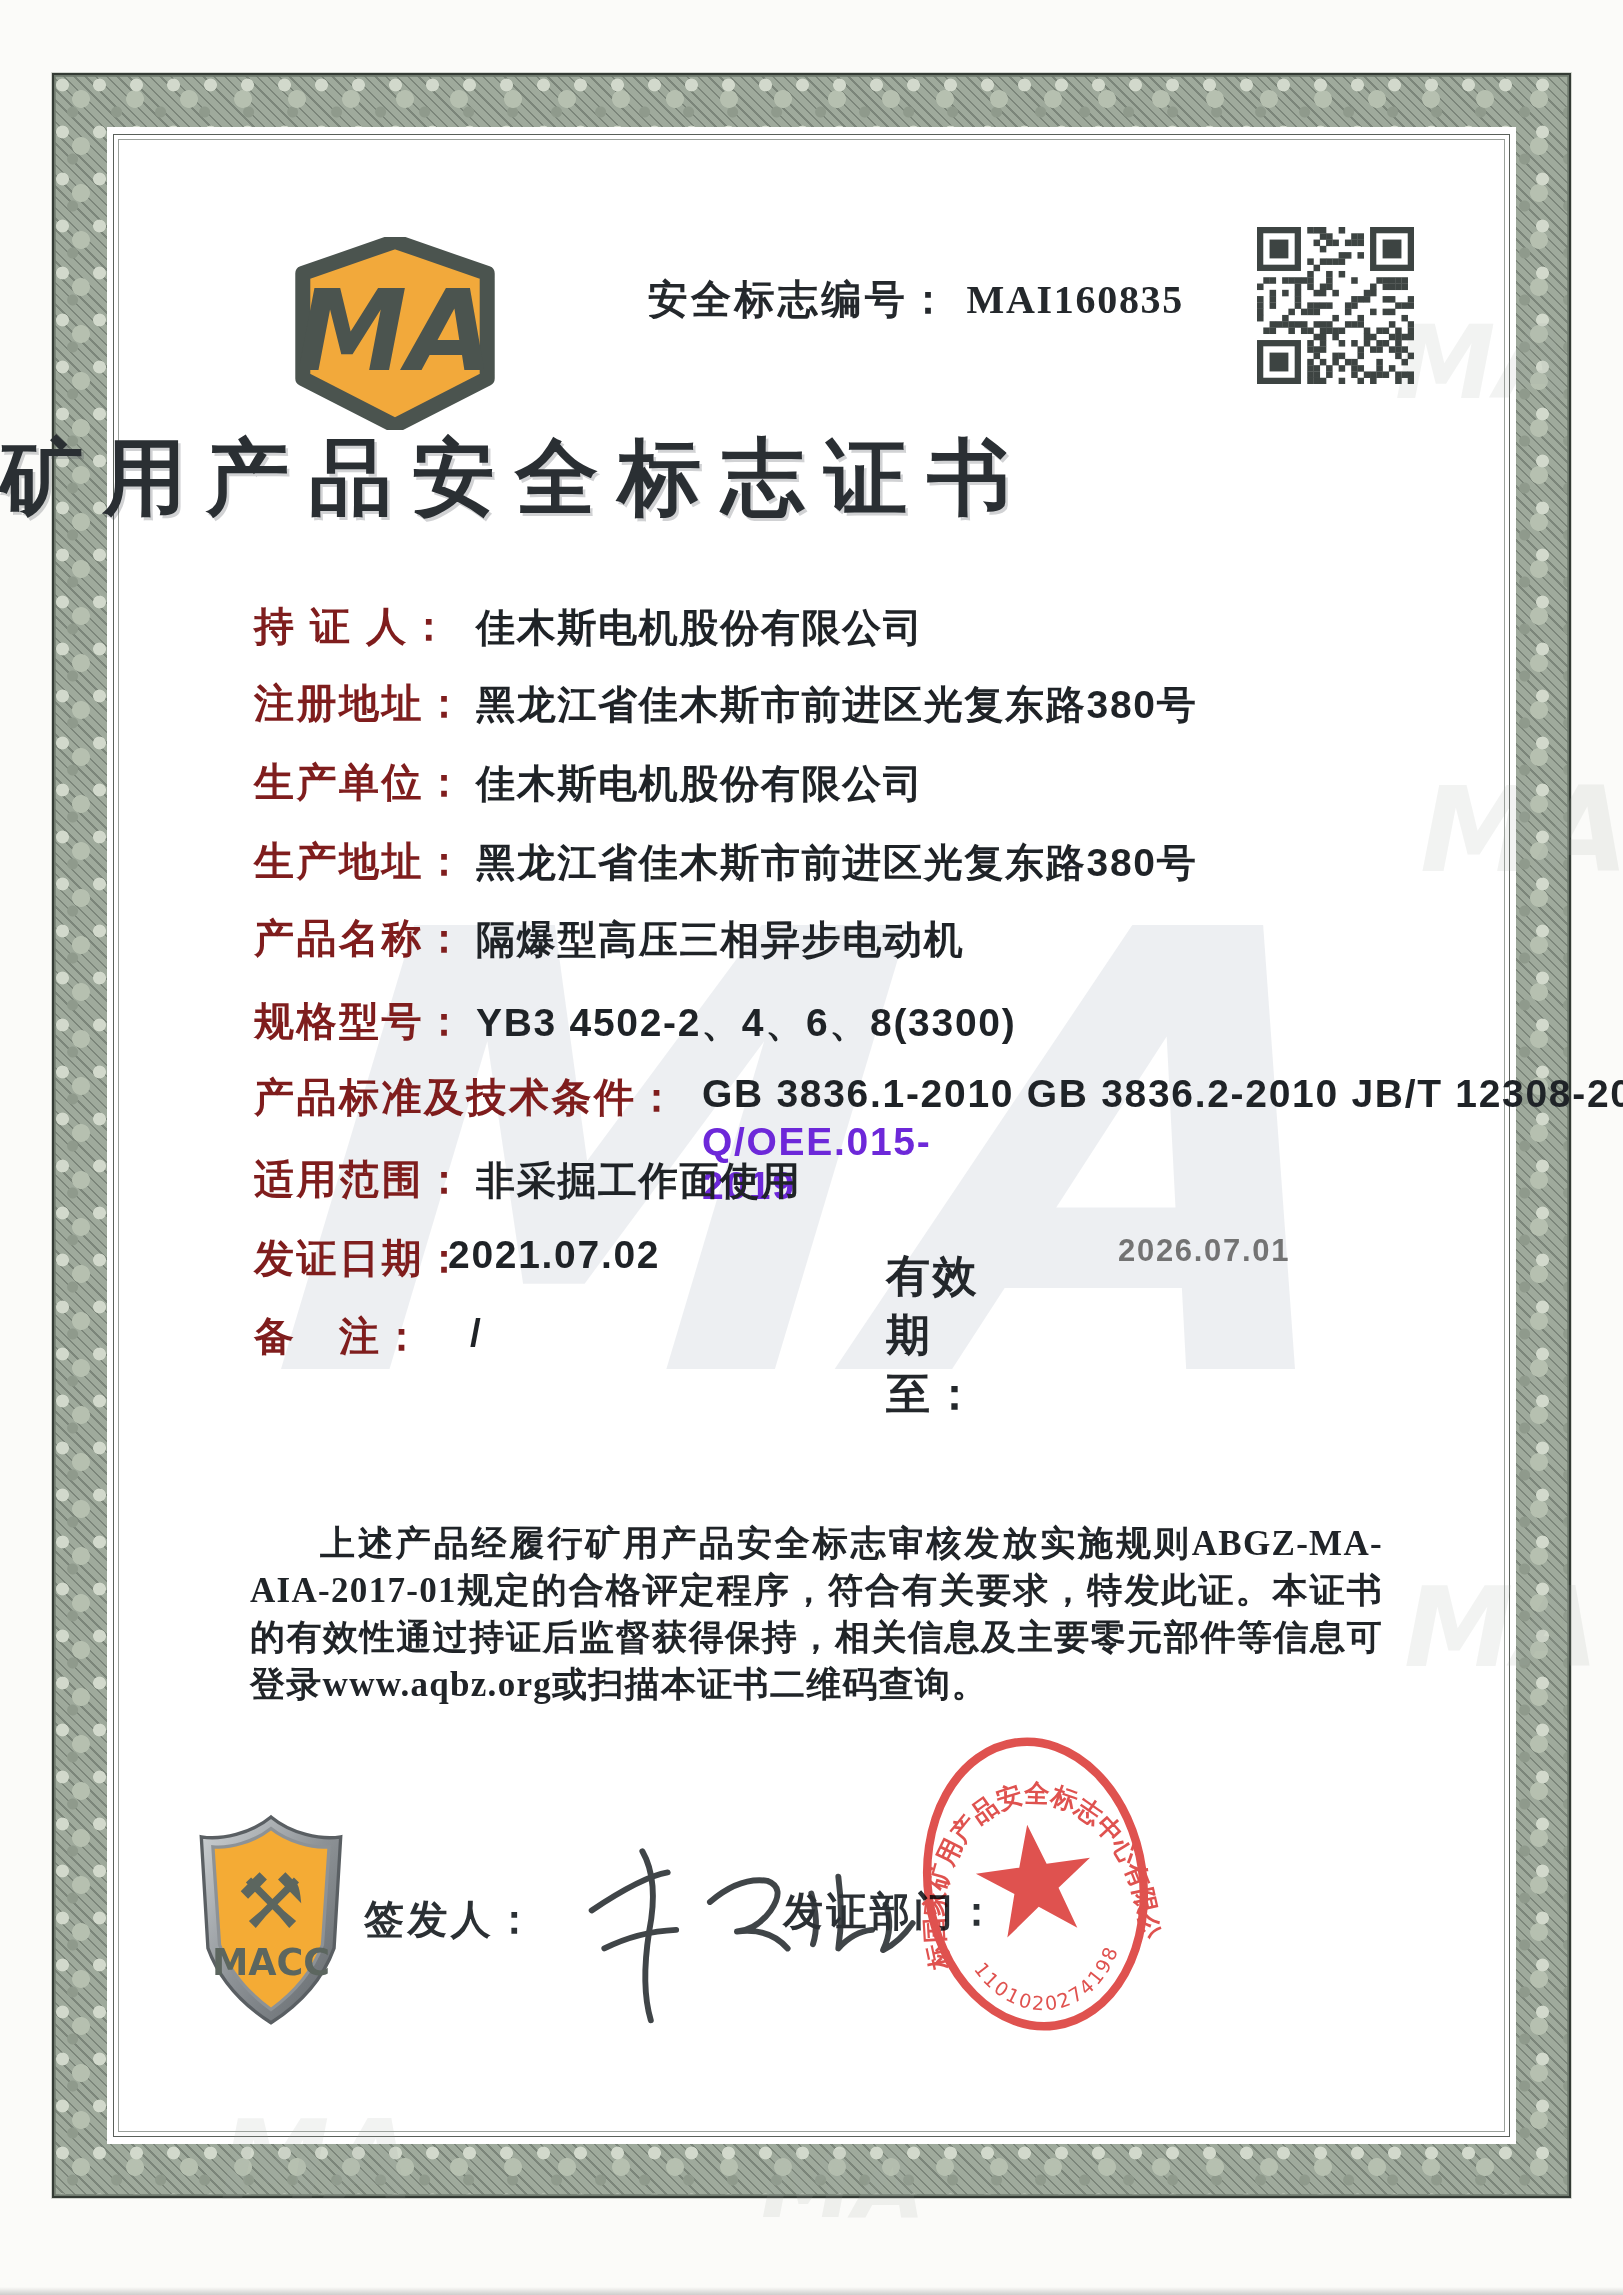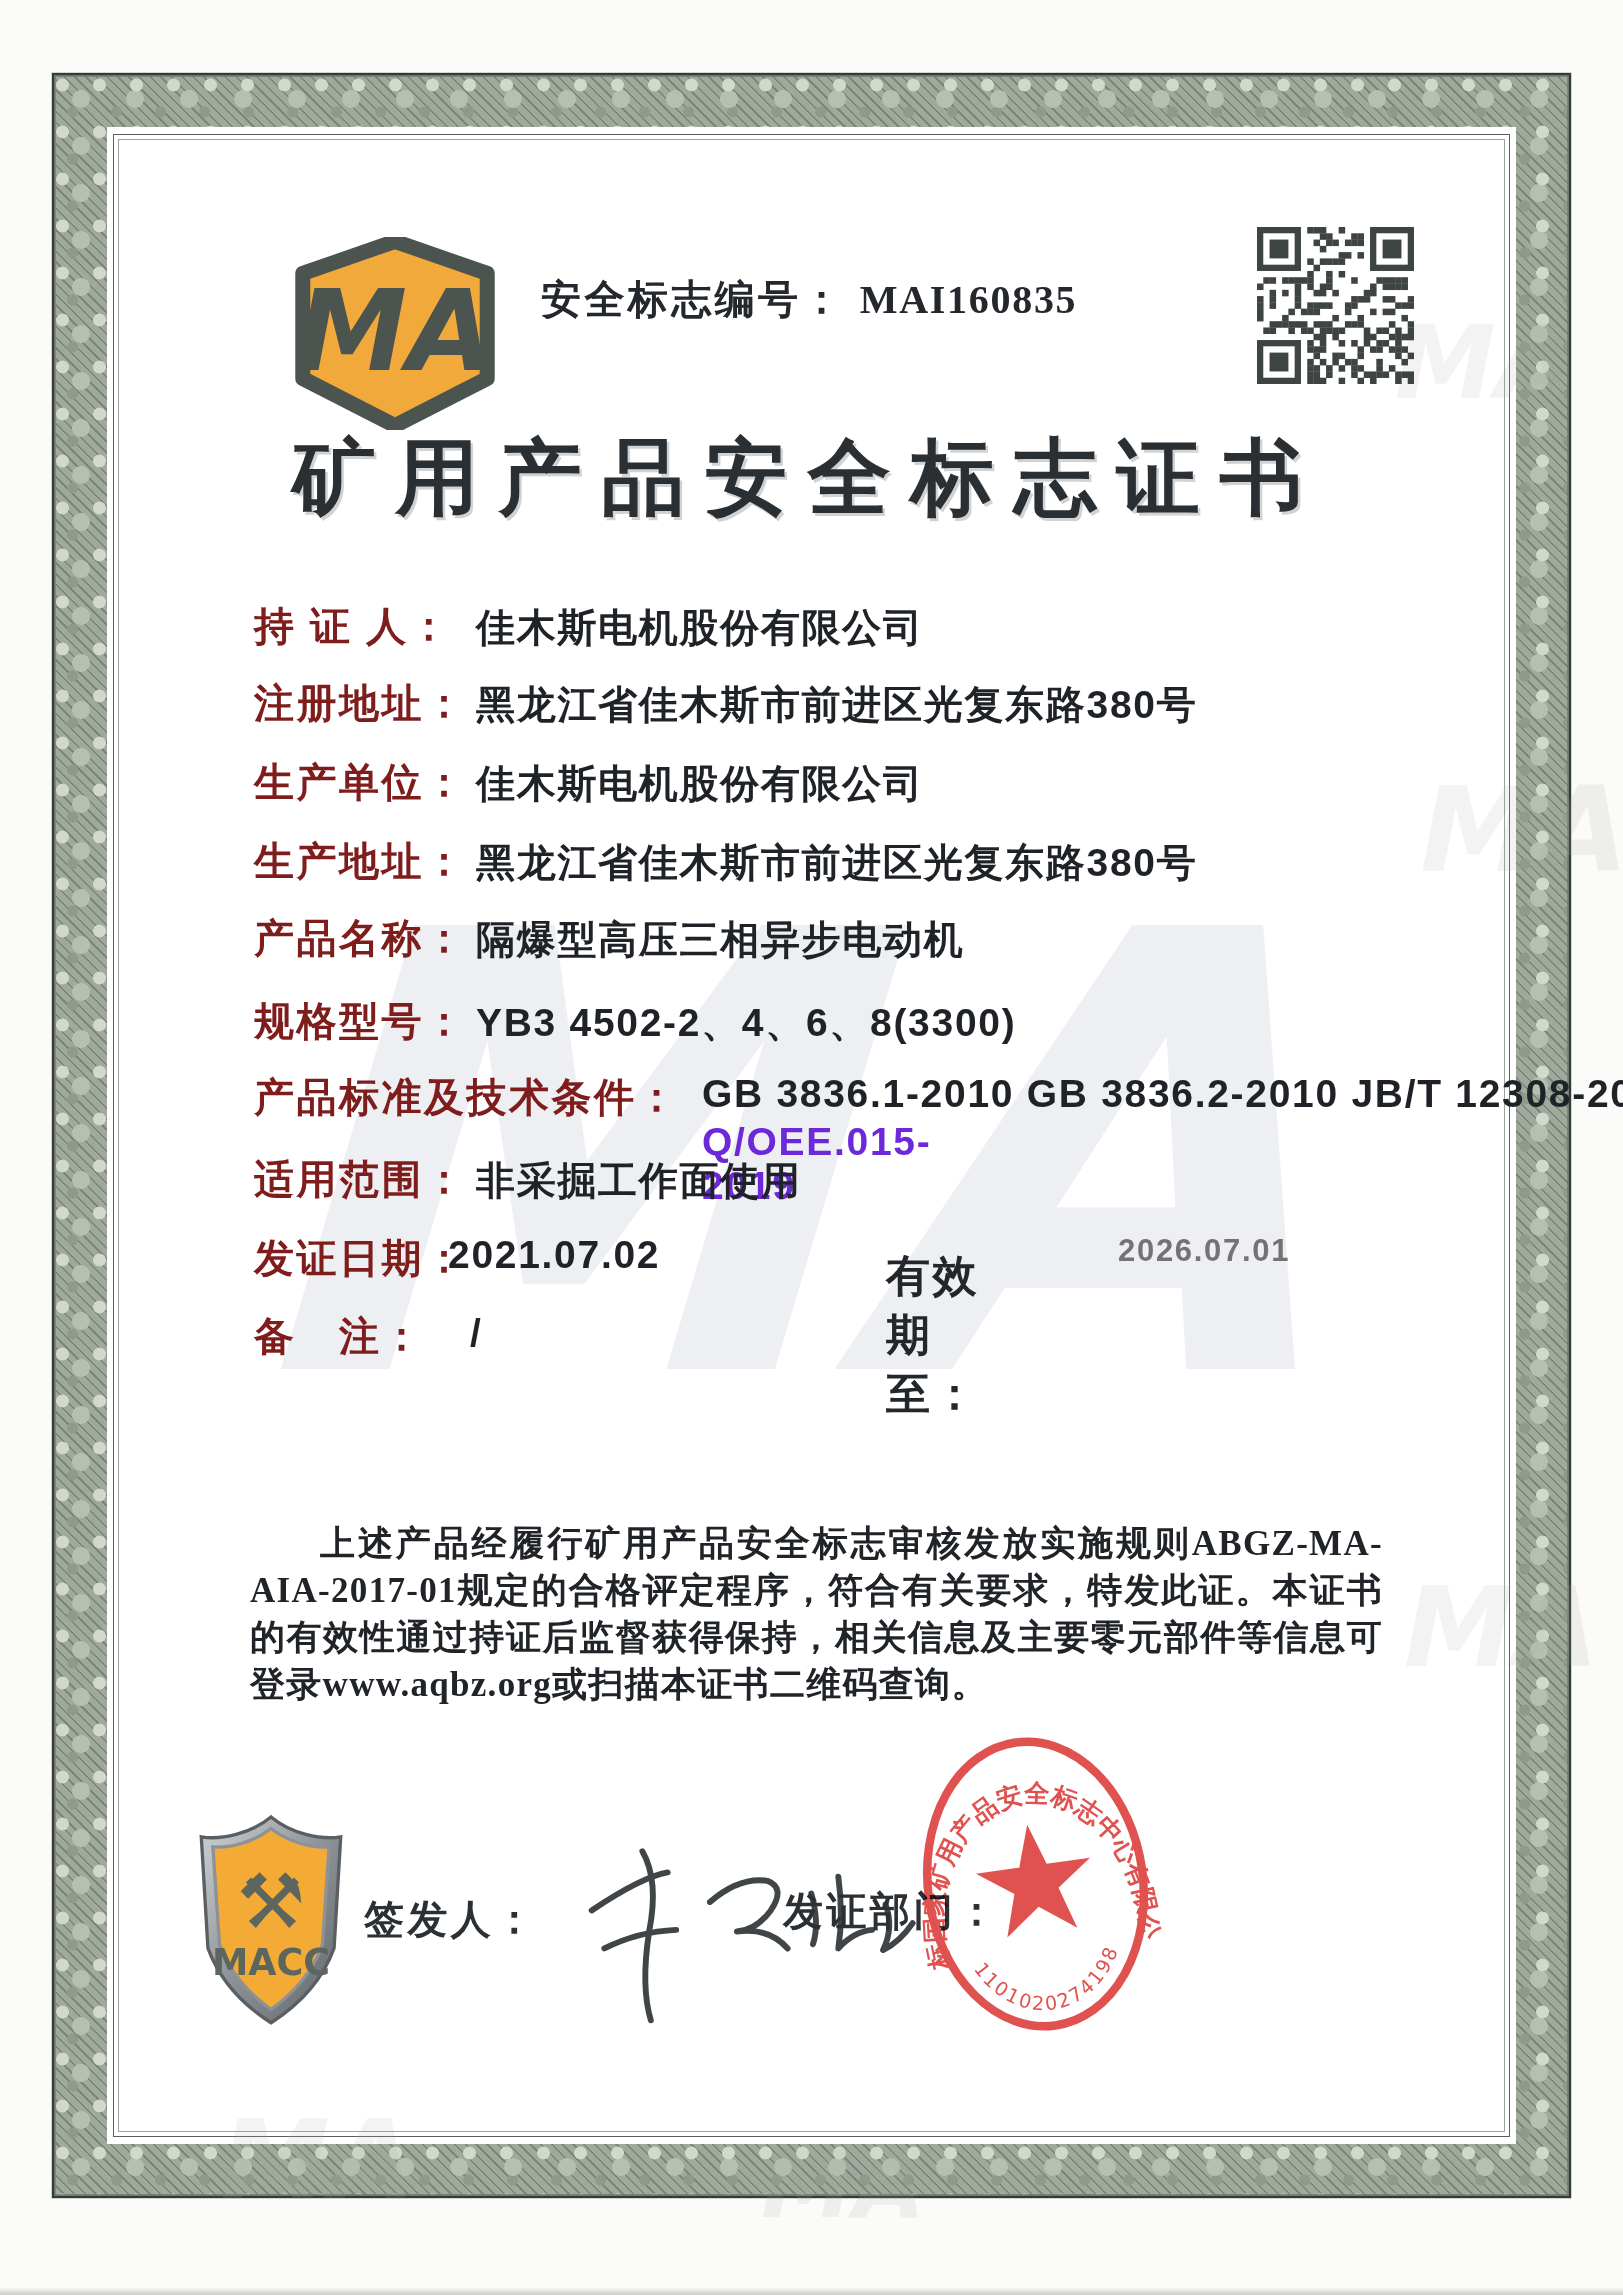--- a/index.html
+++ b/index.html
@@ -25,26 +25,26 @@
   
   .wm-big{position:absolute;left:364px;top:812px;width:930px;height:693px;
     display:flex;align-items:center;justify-content:center;
     font-family:"DejaVu Sans",sans-serif;font-weight:bold;font-style:italic;
     font-size:609px;color:rgba(201,209,216,.34);transform:skewX(-6deg);
     pointer-events:none;user-select:none;}
   .wm-ghost{position:absolute;font-family:"DejaVu Sans",sans-serif;font-weight:bold;font-style:italic;
     color:rgba(160,170,166,.14);pointer-events:none;user-select:none;}
   
   .ma-badge{position:absolute;left:286px;top:237px;width:218px;height:193px;}
-  .mark-line{position:absolute;left:541px;top:272px;width:643px;text-align:left;
+  .mark-line{position:absolute;left:541px;top:272px;width:643px;text-align:right;
     font-size:40px;font-weight:700;letter-spacing:3.4px;color:#24282c;}
   .mark-number{font-family:"Liberation Serif",serif;font-weight:700;letter-spacing:1.7px;margin-left:15px;}
   .qr{position:absolute;left:1257px;top:227px;width:157px;height:157px;}
   
-  .title{position:absolute;left:0;right:8px;top:423px;text-align:center;
+  .title{position:absolute;left:0;right:8px;top:423px;
     font-family:"Liberation Serif","DejaVu Serif",serif;font-weight:700;
     font-size:83px;letter-spacing:20px;color:#2a2f33;
     text-shadow:2.5px 3.4px 0 rgba(70,76,82,.25);}
   
   .rows{position:absolute;left:254px;top:0;width:1150px;}
   .row{position:absolute;left:0;}
   .row .lab{position:absolute;left:0;top:0;font-size:40px;font-weight:700;
     letter-spacing:2.5px;white-space:nowrap;color:#7f1d1d;}
   .row .val{position:absolute;left:222px;top:1.7px;font-size:39px;font-weight:700;
     letter-spacing:1.7px;white-space:nowrap;color:#1f2327;}

